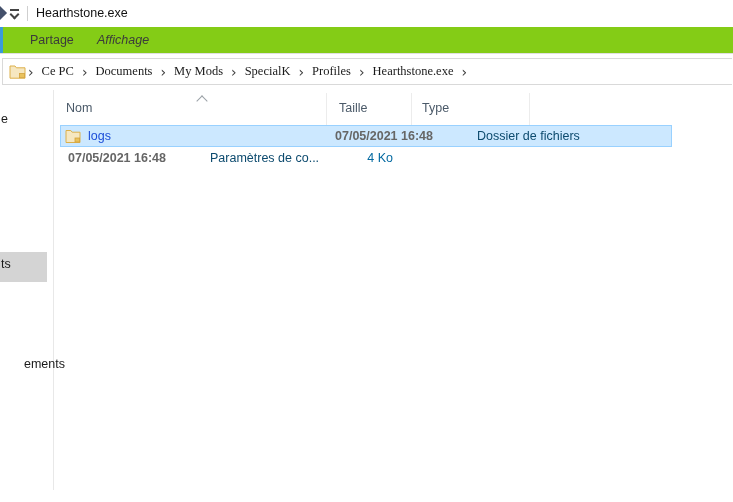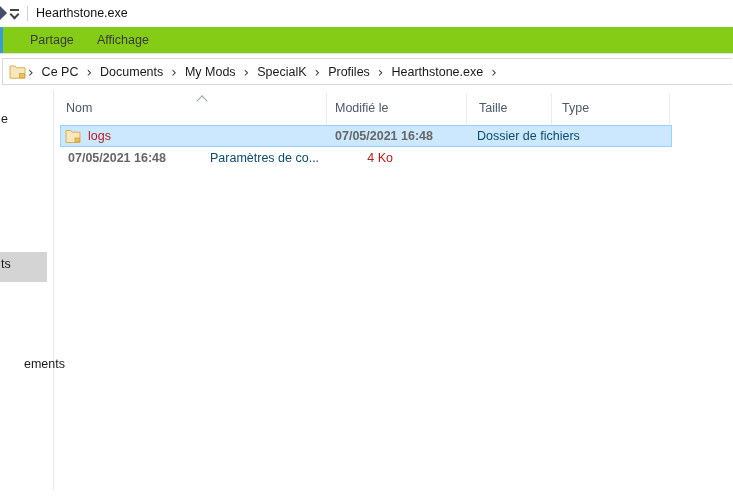--- a/index.html
+++ b/index.html
@@ -14,54 +14,54 @@
   .qat-dd{position:absolute;left:10px;top:9px;width:10px;height:10px;}
   .qat-dd .bar{width:9px;height:2px;background:#444;}
   .qat-dd .chev{width:5px;height:5px;border-right:2px solid #444;border-bottom:2px solid #444;transform:rotate(45deg);margin:0 0 0 1px;}
   .tb-sep{position:absolute;left:27px;top:6px;width:1px;height:15px;background:#cfcfcf;}
   .tb-title{position:absolute;left:36px;top:6px;font-size:12.5px;color:#111;white-space:nowrap;}
   
   .tabrow{position:absolute;left:0;top:27px;width:733px;height:26px;background:#84cc16;border-bottom:1px solid #e0e0e0;}
   .file-tab-sliver{position:absolute;left:0;top:0;width:3px;height:26px;background:#3a9ad9;}
   .tab{position:absolute;top:0;height:26px;line-height:26px;font-size:12.5px;color:#3b3b3b;cursor:default;white-space:nowrap;}
   .tab.partage{left:30px;}
-  .tab.affichage{left:97px;}
+  .tab.affichage{left:97px;font-style:italic;}
   
   .addressbar{
     position:absolute;left:2px;top:58px;width:730px;height:27px;
     border:1px solid #d9d9d9;border-right:none;background:#fff;
     display:flex;align-items:center;box-sizing:border-box;
   }
   .ab-folder{margin-left:6px;flex:0 0 auto;display:flex;align-items:center;}
-  .crumb{font-size:12.5px;color:#1a1a1a;padding:0 6px;white-space:nowrap;cursor:default;}
+  .crumb{font-size:12.5px;color:#1a1a1a;padding:0 6px;white-space:nowrap;cursor:default;font-family:Liberation Serif, serif;}
   .crumb-sep{font-size:14px;color:#3c3c3c;padding:0 2px;line-height:1;cursor:default;font-family:"DejaVu Sans",sans-serif;}
   
   .sidebar{position:absolute;left:0;top:90px;width:53px;height:400px;border-right:1px solid #e8e8e8;background:#fff;}
   .sb-frag{position:absolute;left:0;padding-left:1px;font-size:12.5px;color:#1a1a1a;white-space:nowrap;cursor:default;}
   .sb-frag.f1{top:22px;}
   .sb-band{position:absolute;left:0;top:162px;width:47px;height:30px;background:#d4d4d4;line-height:21px;}
   .sb-frag.f3{top:267px;padding-left:24px;}
   
   .filelist{position:absolute;left:60px;top:93px;width:612px;}
   .hdr{display:flex;height:32px;position:relative;}
   .hcell{box-sizing:border-box;font-size:12.5px;color:#4b5a69;line-height:30px;border-right:1px solid #ececec;cursor:default;white-space:nowrap;overflow:hidden;}
   .hc-nom{width:267px;padding-left:6px;position:relative;}
   .hc-mod{width:140px;padding-left:8px;}
   .hc-type{width:118px;padding-left:10px;}
   .hc-taille{width:85px;padding-left:12px;}
   .sort-caret{position:absolute;left:138px;top:4px;width:7px;height:7px;border-top:1.5px solid #9aa0a6;border-left:1.5px solid #9aa0a6;transform:rotate(45deg);}
   .row{display:flex;height:22px;align-items:center;font-size:12.5px;cursor:default;}
   .row.selected{background:#cce8ff;outline:1px solid #99d1ff;outline-offset:-1px;}
   .cell{box-sizing:border-box;white-space:nowrap;overflow:hidden;}
-  .c-nom{width:267px;display:flex;align-items:center;color:#b91c1c;}
+  .c-nom{width:267px;display:flex;align-items:center;color:#1d4ed8;}
   .c-nom .ficon{margin-left:5px;flex:0 0 auto;display:flex;align-items:center;}
   .c-nom .fname{margin-left:7px;}
   .c-mod{width:140px;padding-left:8px;color:#666;font-weight:bold;}
   .c-type{width:118px;padding-left:10px;color:#0c4a6e;}
-  .c-taille{width:85px;padding-right:10px;text-align:right;color:#b91c1c;}
+  .c-taille{width:85px;padding-right:10px;text-align:right;color:#0369a1;}
 </style>
 </head>
 <body>
 
 <div class="titlebar">
   <div class="qat-fragment"></div>
   <div class="qat-dd">
     <div class="bar"></div>
       <div class="chev"></div>
   </div>
@@ -104,21 +104,20 @@
   </div>
   <div class="sb-frag f3">ements</div>
 </div>
 
 <div class="filelist">
   <div class="hdr">
     <div class="hcell hc-nom">
       <span>Nom</span>
       <span class="sort-caret"></span>
     </div>
-    <div class="hcell hc-mod">Modifié le</div>
     <div class="hcell hc-taille">Taille</div>
     <div class="hcell hc-type">Type</div>
   </div>
 
   <div class="row selected">
     <div class="cell c-nom">
       <span class="ficon">
         <svg width="16" height="16" viewBox="0 0 16 16">
           <path d="M1 2.5 h4.8 l1.3 1.7 H15 v10.3 H1 Z" fill="#f6e7c0" stroke="#dcb04a" stroke-width="1"></path>
           <rect x="10" y="10" width="4.6" height="4" fill="#e9c25d" stroke="#d3a23c" stroke-width="0.8"></rect>

